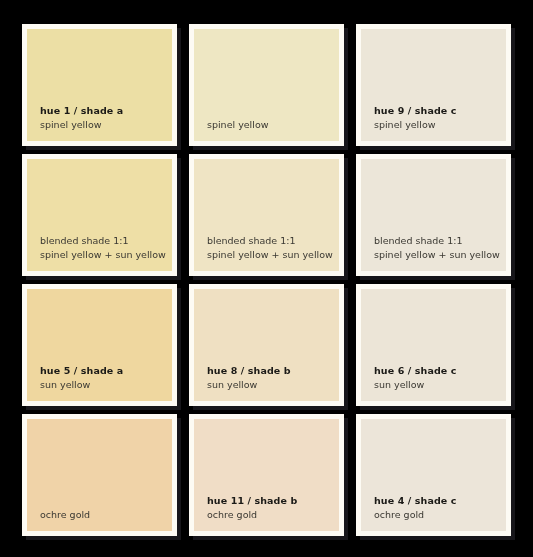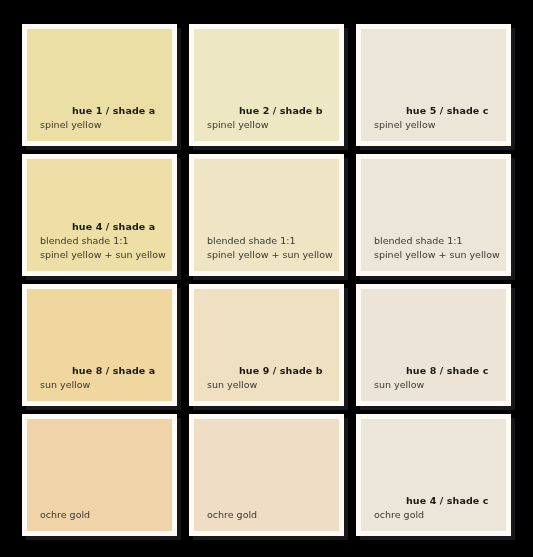--- a/index.html
+++ b/index.html
@@ -48,21 +48,20 @@
     right: 12px;
     z-index: 2;
   }
   .swatch-title {
     font-size: 9.5px;
     font-weight: bold;
     color: #1b1a17;
     letter-spacing: 0.1px;
     line-height: 14px;
     white-space: nowrap;
-    margin-left: 32px;
   }
   .swatch-sub {
     font-size: 9.5px;
     font-weight: normal;
     color: #3a3832;
     line-height: 14px;
     white-space: nowrap;
   }
   .swatch-sub.second {
     color: #3a3832;
@@ -75,35 +74,33 @@
     <div class="swatch-card">
       <div class="swatch-fill" style="background: rgb(236, 223, 165);"></div>
       <div class="swatch-text">
         <div class="swatch-title">hue 1 / shade a</div>
         <div class="swatch-sub">spinel yellow</div>
       </div>
     </div>
     <div class="swatch-card">
       <div class="swatch-fill" style="background: rgb(238, 231, 195);"></div>
       <div class="swatch-text">
-        <div class="swatch-title">hue 2 / shade b</div>
         <div class="swatch-sub">spinel yellow</div>
       </div>
     </div>
     <div class="swatch-card">
       <div class="swatch-fill" style="background: rgb(236, 230, 216);"></div>
       <div class="swatch-text">
-        <div class="swatch-title">hue 5 / shade c</div>
+        <div class="swatch-title">hue 9 / shade c</div>
         <div class="swatch-sub">spinel yellow</div>
       </div>
     </div>
     <div class="swatch-card">
       <div class="swatch-fill" style="background: rgb(238, 223, 166);"></div>
       <div class="swatch-text">
-        <div class="swatch-title">hue 4 / shade a</div>
         <div class="swatch-sub">blended shade 1:1</div>
         <div class="swatch-sub second">spinel yellow + sun yellow</div>
       </div>
     </div>
     <div class="swatch-card">
       <div class="swatch-fill" style="background: rgb(239, 228, 196);"></div>
       <div class="swatch-text">
         <div class="swatch-sub">blended shade 1:1</div>
         <div class="swatch-sub second">spinel yellow + sun yellow</div>
       </div>
@@ -111,47 +108,48 @@
     <div class="swatch-card">
       <div class="swatch-fill" style="background: rgb(236, 230, 217);"></div>
       <div class="swatch-text">
         <div class="swatch-sub">blended shade 1:1</div>
         <div class="swatch-sub second">spinel yellow + sun yellow</div>
       </div>
     </div>
     <div class="swatch-card">
       <div class="swatch-fill" style="background: rgb(239, 215, 159);"></div>
       <div class="swatch-text">
-        <div class="swatch-title">hue 8 / shade a</div>
+        <div class="swatch-title">hue 5 / shade a</div>
         <div class="swatch-sub">sun yellow</div>
       </div>
     </div>
     <div class="swatch-card">
       <div class="swatch-fill" style="background: rgb(239, 224, 194);"></div>
       <div class="swatch-text">
-        <div class="swatch-title">hue 9 / shade b</div>
+        <div class="swatch-title">hue 8 / shade b</div>
         <div class="swatch-sub">sun yellow</div>
       </div>
     </div>
     <div class="swatch-card">
       <div class="swatch-fill" style="background: rgb(236, 229, 215);"></div>
       <div class="swatch-text">
-        <div class="swatch-title">hue 8 / shade c</div>
+        <div class="swatch-title">hue 6 / shade c</div>
         <div class="swatch-sub">sun yellow</div>
       </div>
     </div>
     <div class="swatch-card">
       <div class="swatch-fill" style="background: rgb(240, 211, 168);"></div>
       <div class="swatch-text">
         <div class="swatch-sub">ochre gold</div>
       </div>
     </div>
     <div class="swatch-card">
       <div class="swatch-fill" style="background: rgb(240, 221, 198);"></div>
       <div class="swatch-text">
+        <div class="swatch-title">hue 11 / shade b</div>
         <div class="swatch-sub">ochre gold</div>
       </div>
     </div>
     <div class="swatch-card">
       <div class="swatch-fill" style="background: rgb(236, 229, 217);"></div>
       <div class="swatch-text">
         <div class="swatch-title">hue 4 / shade c</div>
         <div class="swatch-sub">ochre gold</div>
       </div>
     </div>

